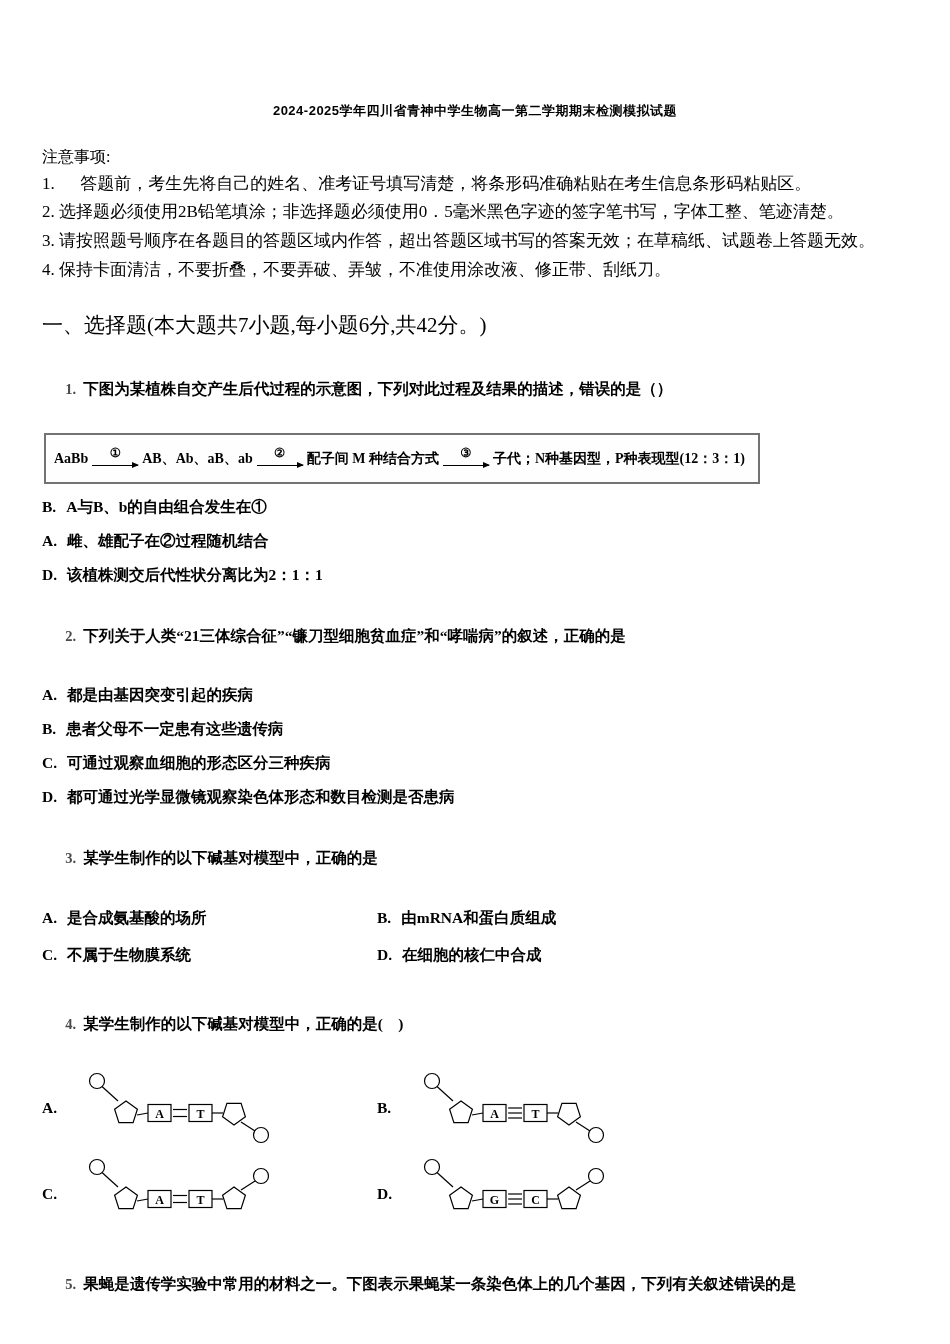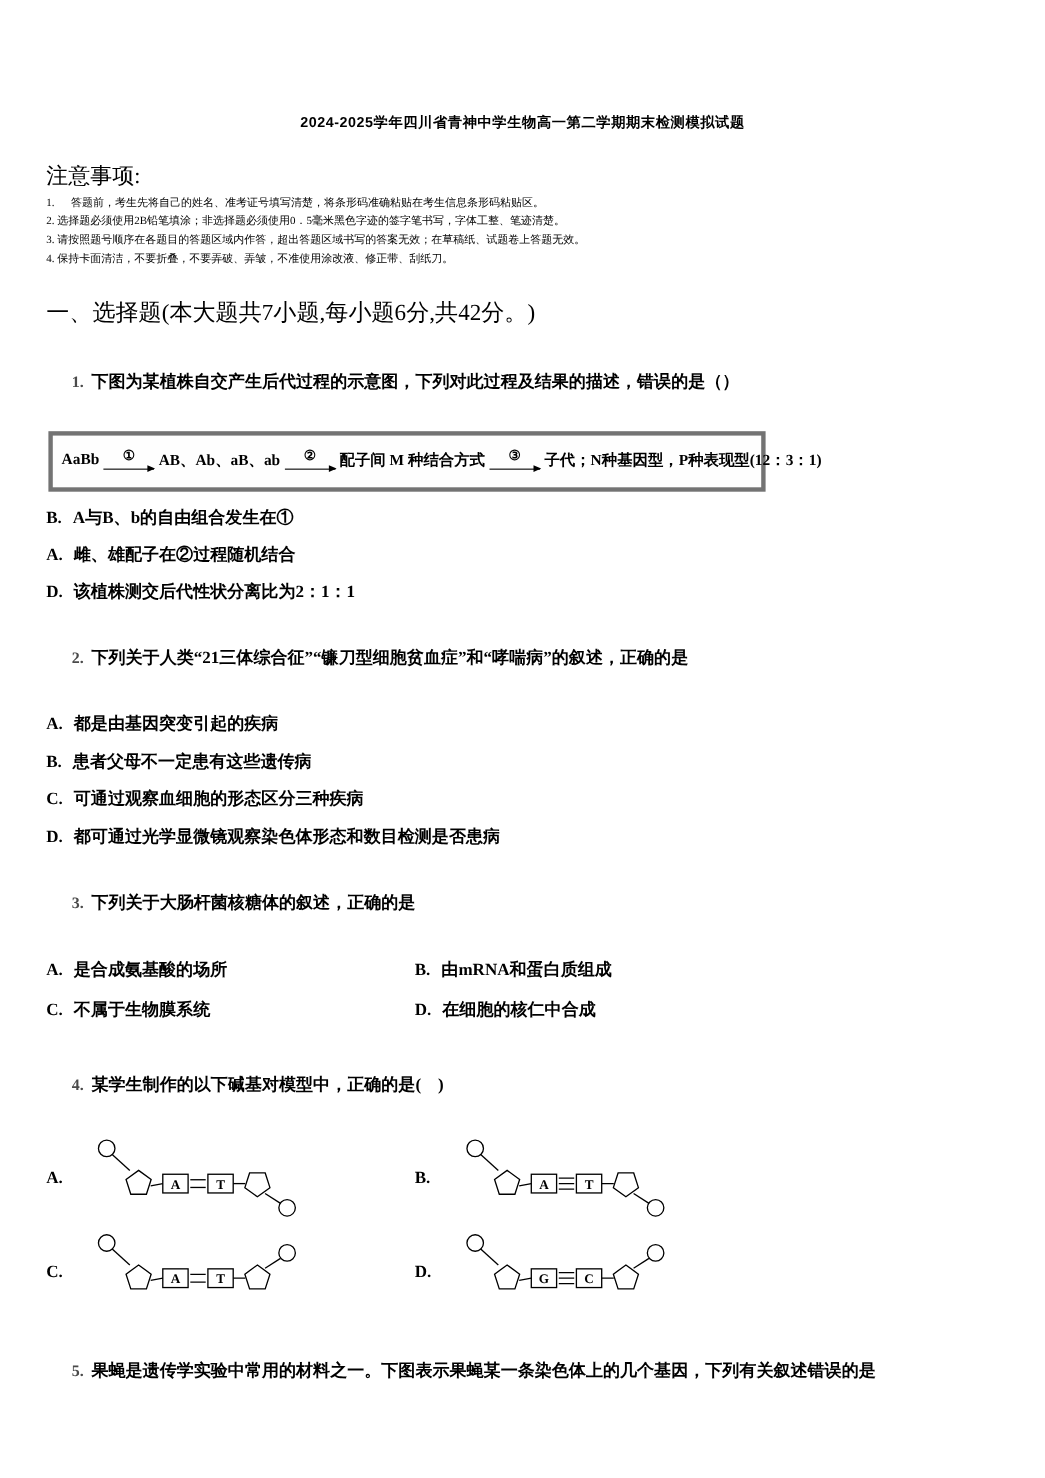--- a/index.html
+++ b/index.html
@@ -16,42 +16,42 @@
     background: #fff;
   }
   .title {
     font-family: "Liberation Sans", "DejaVu Sans", sans-serif;
     font-size: 13px;
     font-weight: 700;
     text-align: center;
     margin: 0 0 24px 0;
     letter-spacing: 0.5px;
   }
-  .notice-heading { font-size: 20px; line-height: 1.6; }
-  .notice-item { font-size: 10px; line-height: 1.7; white-space: pre-wrap; }
+  .notice-heading { font-size: 16px; line-height: 1.6; }
+  .notice-item { font-size: 17px; line-height: 1.7; white-space: pre-wrap; }
   .section-heading { font-size: 21px; margin-top: 26px; margin-bottom: 6px; }
   .question { margin-top: 4px; }
   .stem { font-size: 15.5px; line-height: 1.55; margin: 14px 0 6px 0; white-space: pre-wrap; font-weight: bold; }
   .qnum { color: #4a4a4a; margin-right: 7px; font-size: 14.5px; }
   .option { font-size: 15.5px; font-weight: 700; margin: 13px 0; }
   .opt-label { margin-right: 10px; }
   .option-grid { display: grid; grid-template-columns: 335px auto; }
   .option-grid .option { margin: 8px 0; }
 
   
   .flow-diagram {
     display: flex;
     align-items: center;
-    border: 4px solid #737373;
+    border: 2px solid #737373;
     background: #fefefe;
     padding: 12px 8px;
     margin: 8px 0 2px 2px;
     font-weight: 700;
     font-size: 14px;
-    width: 652px;
+    width: 716px;
     white-space: nowrap;
   }
   .flow-text { white-space: nowrap; }
   .flow-arrow { display: inline-flex; flex-direction: column; align-items: center; margin: 0 4px; }
   .flow-arrow-label { font-size: 12.5px; line-height: 1.1; font-weight: 700; }
   .flow-arrow-line { position: relative; width: 46px; height: 9px; }
   .flow-arrow-line::before {
     content: ""; position: absolute; left: 0; top: 4px; height: 1.5px; width: 100%; background: #000;
   }
   .flow-arrow-line::after {
@@ -129,21 +129,21 @@
     <div class="option">
       <span class="opt-label">C.</span><span>可通过观察血细胞的形态区分三种疾病</span>
     </div>
     <div class="option">
       <span class="opt-label">D.</span><span>都可通过光学显微镜观察染色体形态和数目检测是否患病</span>
     </div>
   </div>
 
   <div class="question">
     <div class="stem">
-      <span class="qnum">3.</span><span>下列关于大肠杆菌核糖体的叙述，正确的是</span>
+      <span class="qnum">3.</span><span>某学生制作的以下碱基对模型中，正确的是</span>
     </div>
     <div class="option-grid">
       <div class="option">
         <span class="opt-label">A.</span><span>是合成氨基酸的场所</span>
       </div>
       <div class="option">
         <span class="opt-label">B.</span><span>由mRNA和蛋白质组成</span>
       </div>
       <div class="option">
         <span class="opt-label">C.</span><span>不属于生物膜系统</span>

